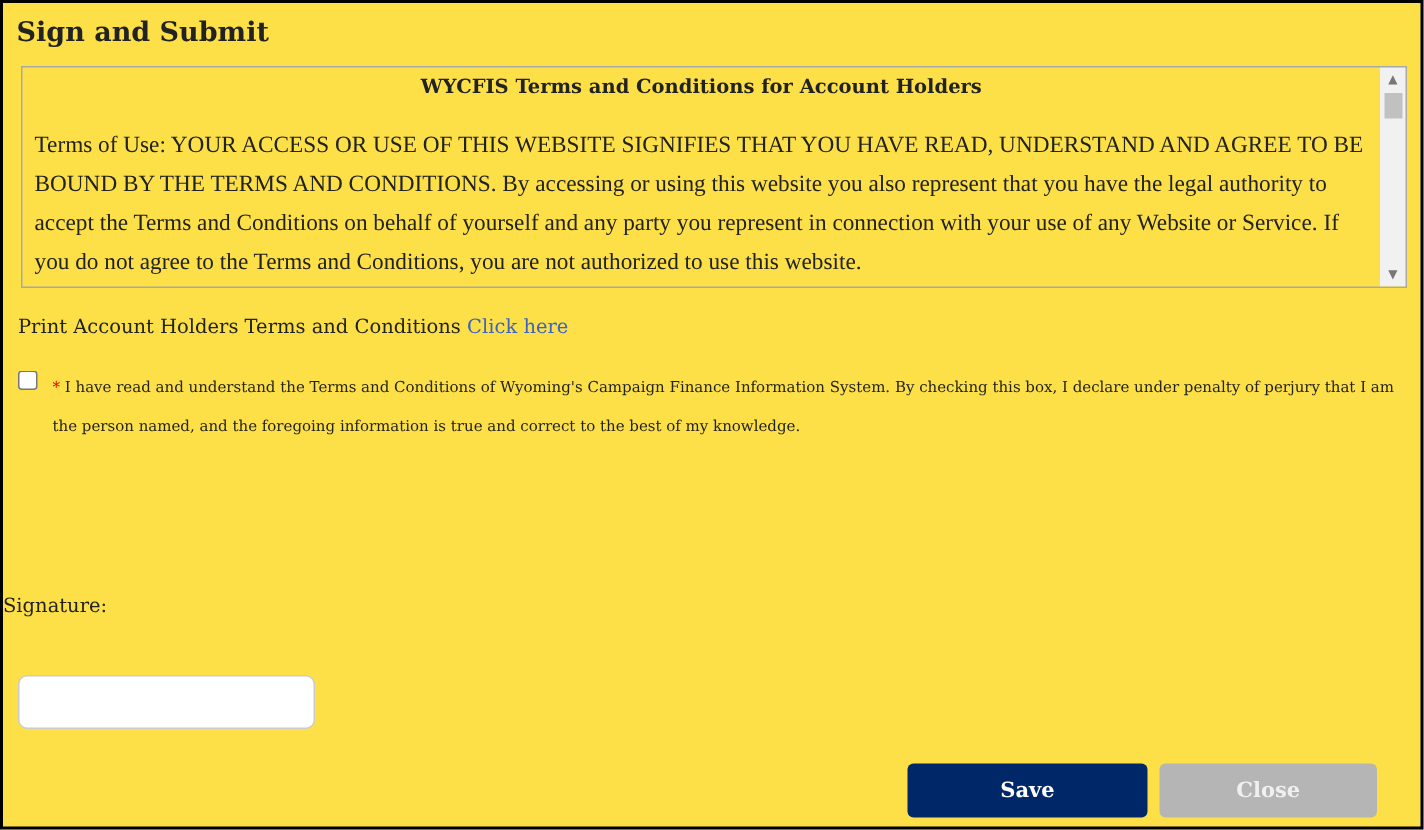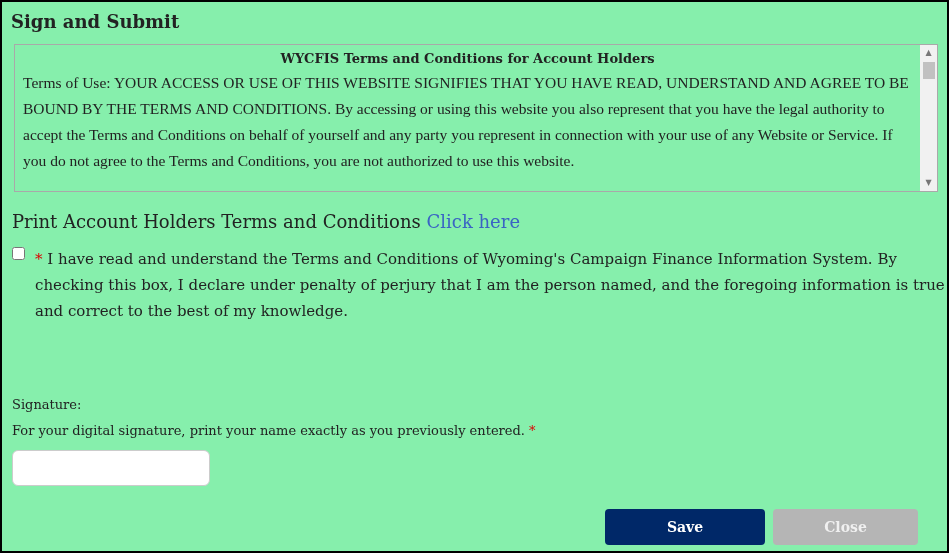--- a/index.html
+++ b/index.html
@@ -3,70 +3,70 @@
 <meta charset="utf-8">
 <style>
   html, body { margin: 0; padding: 0; }
   body {
     width: 949px; height: 553px; overflow: hidden; background: #fff;
     font-family: "DejaVu Serif", "Liberation Serif", serif;
     color: #222;
   }
   .frame {
     position: absolute; left: 0; top: 0; width: 945px; height: 549px;
-    border: 2px solid #000; background: #86efac;
+    border: 2px solid #000; background: #fde047;
   }
   .title {
     position: absolute; left: 9px; top: 9px;
     font-size: 18px; font-weight: bold; color: #222;
   }
   .terms-box {
     position: absolute; left: 12px; top: 42px; width: 924px; height: 148px;
     border: 1px solid #a9a9a9; box-sizing: border-box; overflow: hidden;
   }
   .terms-content {
     position: absolute; left: 0; top: 0; right: 17px; bottom: 0;
     padding: 6px 8px 0 8px; box-sizing: border-box;
   }
   .terms-heading {
-    text-align: center; font-size: 13px; font-weight: bold; margin-bottom: 4px;
+    text-align: center; font-size: 13px; font-weight: bold; margin-bottom: 18px;
   }
   .terms-text { font-size: 15.5px; line-height: 26px; color: #222; font-family: Liberation Serif, serif; }
   .scrollbar {
     position: absolute; right: 0; top: 0; width: 17px; bottom: 0; background: #f1f1f1;
   }
   .scroll-up, .scroll-down {
     position: absolute; left: 0; width: 17px; height: 14px;
     font-size: 8px; color: #777; text-align: center; line-height: 14px;
   }
   .scroll-up { top: 1px; }
   .scroll-down { bottom: 1px; }
   .scroll-thumb {
     position: absolute; left: 3px; top: 17px; width: 12px; height: 17px; background: #c1c1c1;
   }
   .print-line {
-    position: absolute; left: 10px; top: 209px; font-size: 18px; color: #222;
+    position: absolute; left: 10px; top: 209px; font-size: 13px; color: #222;
   }
   .print-line a { color: #3a63c4; text-decoration: none; }
   .consent {
     position: absolute; left: 10px; top: 245px; width: 930px;
   }
   .consent input {
     position: absolute; left: 0; top: 0; width: 13px; height: 13px; margin: 0;
   }
   .consent-text {
     position: absolute; left: 23px; top: -1px; width: 910px;
-    font-size: 15px; line-height: 26px; color: #222;
+    font-size: 10px; line-height: 26px; color: #222;
   }
   .req { color: #d00; }
   .warning {
     position: absolute; left: 10px; top: 358px; font-size: 13px; color: #222;
   }
   .sig-label {
-    position: absolute; left: 10px; top: 395px; font-size: 13px; color: #222;
+    position: absolute; left: 0; top: 395px; font-size: 13px; color: #222;
   }
   .sig-help {
     position: absolute; left: 10px; top: 421px; font-size: 13px; color: #222;
   }
   .sig-input {
     position: absolute; left: 10px; top: 448px; width: 198px; height: 36px;
     border: 1px solid #ccc; border-radius: 6px; box-sizing: border-box; background: #fff;
   }
   .btn {
     position: absolute; top: 507px; height: 36px; border-radius: 4px;
@@ -103,21 +103,17 @@
   <div class="consent">
     <input type="checkbox" style="">
     <div class="consent-text">
       <span class="req">*</span>
       <span>I have read and understand the Terms and Conditions of Wyoming's Campaign Finance Information System. By checking this box, I declare under penalty of perjury that I am the person named, and the foregoing information is true and correct to the best of my knowledge.</span>
     </div>
   </div>
 
 
   <div class="sig-label">Signature:</div>
-  <div class="sig-help">
-    <span>For your digital signature, print your name exactly as you previously entered.</span>
-    <span class="req">*</span>
-  </div>
   <input class="sig-input" type="text" placeholder="" style="">
 
   <button class="btn btn-save">Save</button>
   <button class="btn btn-close">Close</button>
 </div>
 
 </body></html>

